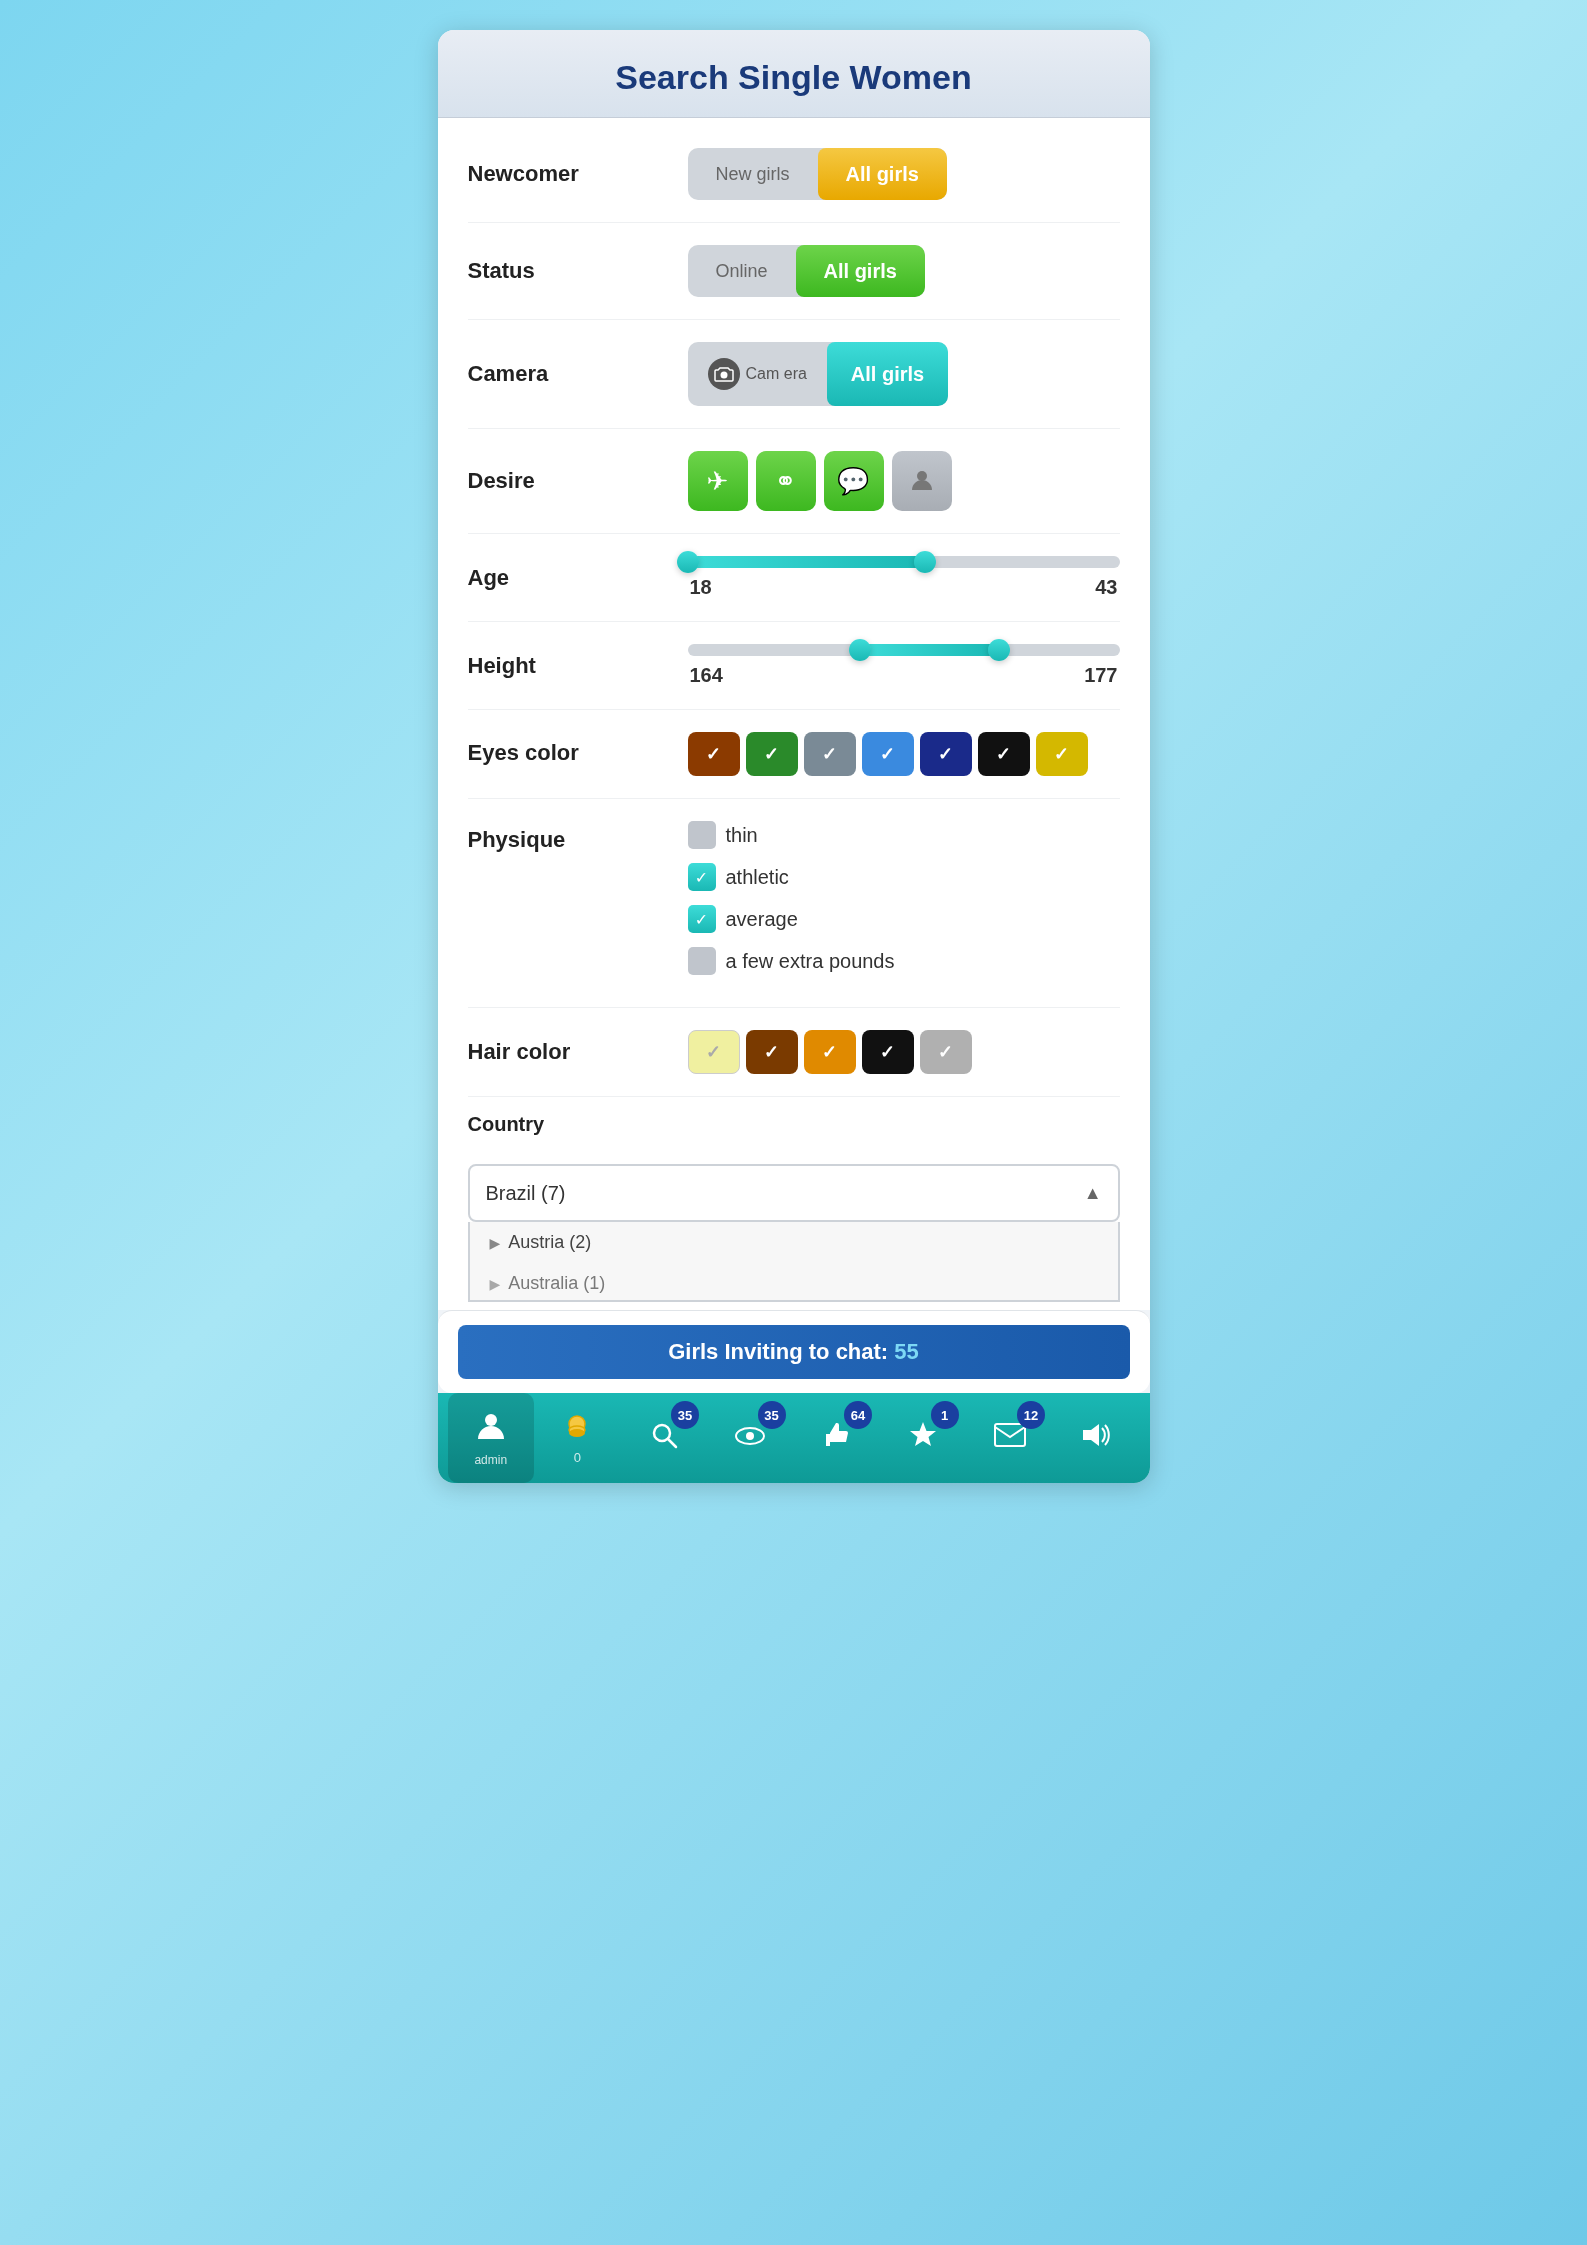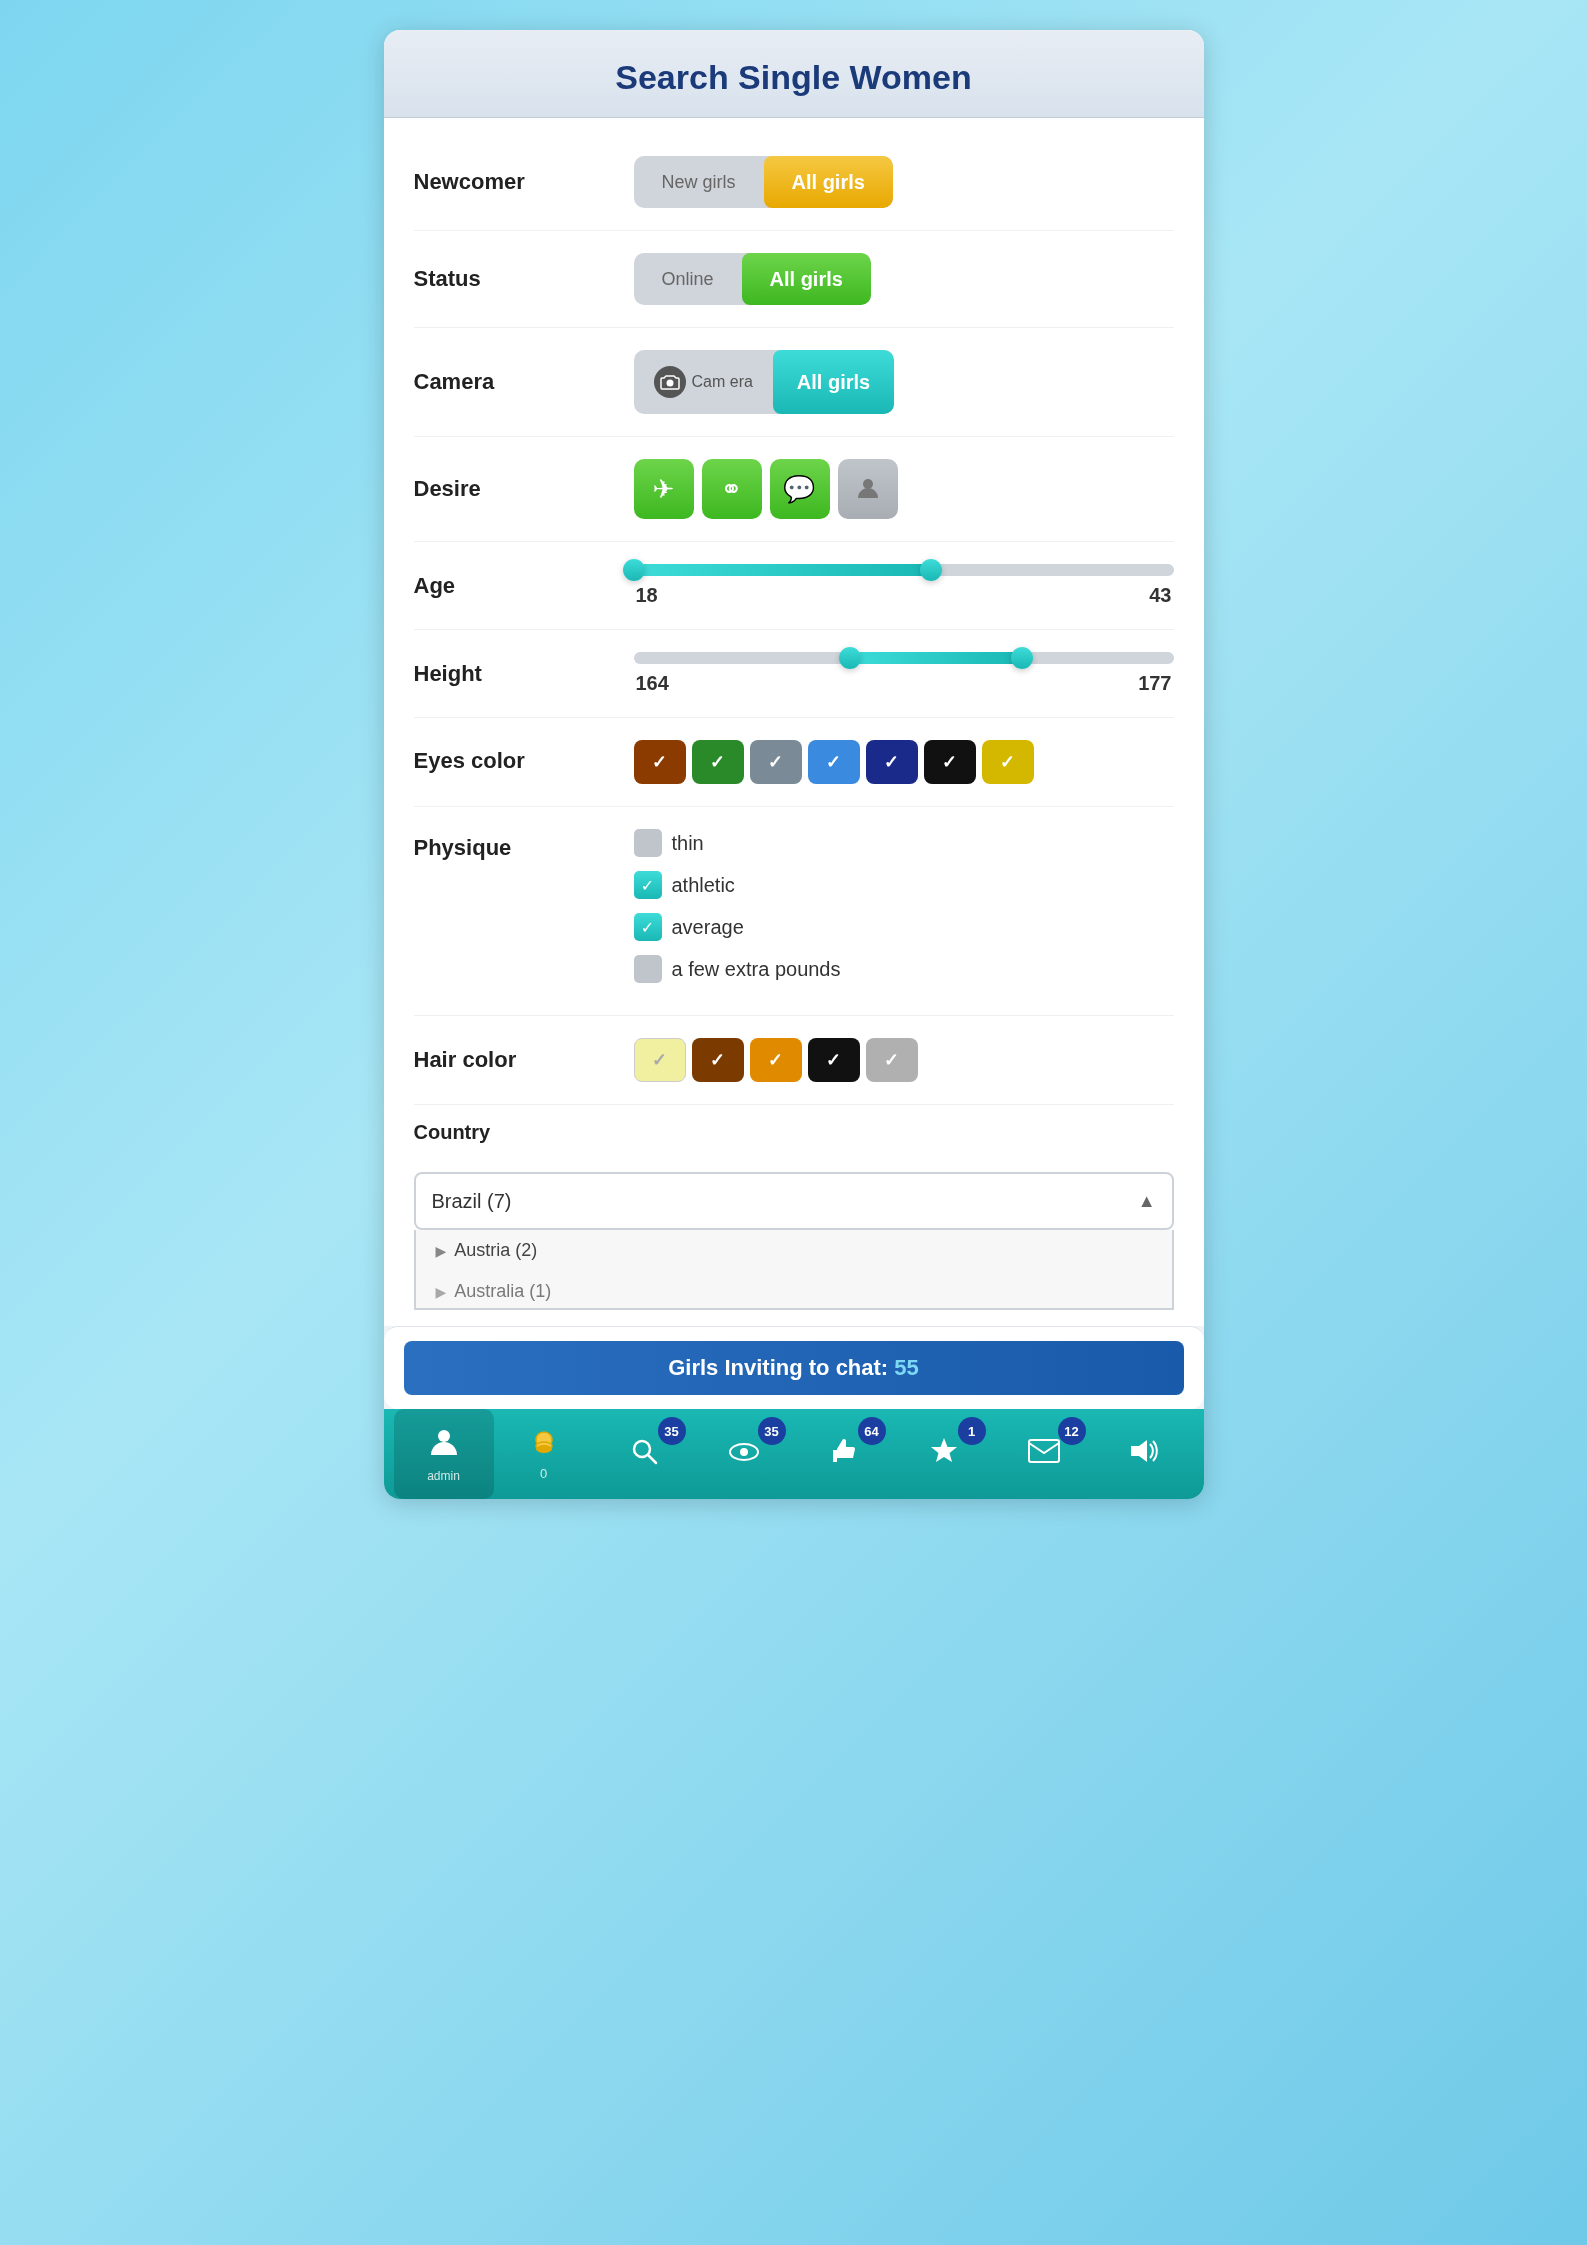--- a/index.html
+++ b/index.html
@@ -8,40 +8,40 @@
       height: 2245px;
       background: linear-gradient(135deg, #7dd6f0 0%, #a8e6f5 40%, #6ec9e8 100%);
       display: flex;
       justify-content: center;
       align-items: flex-start;
       padding-top: 30px;
       font-family: Arial, sans-serif;
       overflow: hidden;
     }
     .main-card {
-      width: 820px;
+      width: 712px;
       background: #f0f4f8;
       border-radius: 16px;
       box-shadow: 0 4px 24px rgba(0,0,0,0.18);
       overflow: hidden;
     }
     .card-header {
       background: linear-gradient(180deg, #e8edf4 0%, #d8e2ed 100%);
       padding: 28px 20px 20px 20px;
       text-align: center;
       border-bottom: 1px solid #c5cdd8;
     }
     .card-header h1 {
       font-size: 34px;
       font-weight: bold;
       color: #1a3a7a;
     }
     .card-body {
       background: #fff;
-      padding: 16px 30px;
+      padding: 8px 30px;
     }
     .form-row {
       display: flex;
       align-items: center;
       padding: 22px 0;
       border-bottom: 1px solid #eef0f2;
     }
     .form-row:last-child {
       border-bottom: none;
     }

